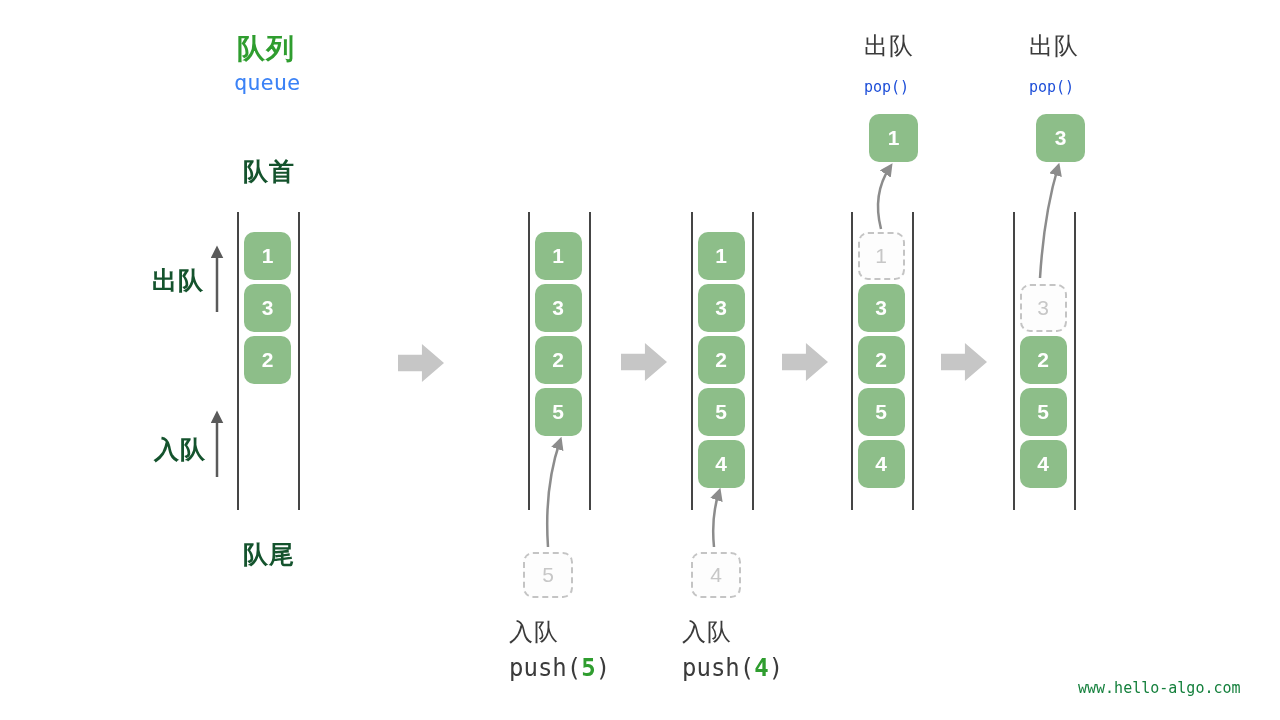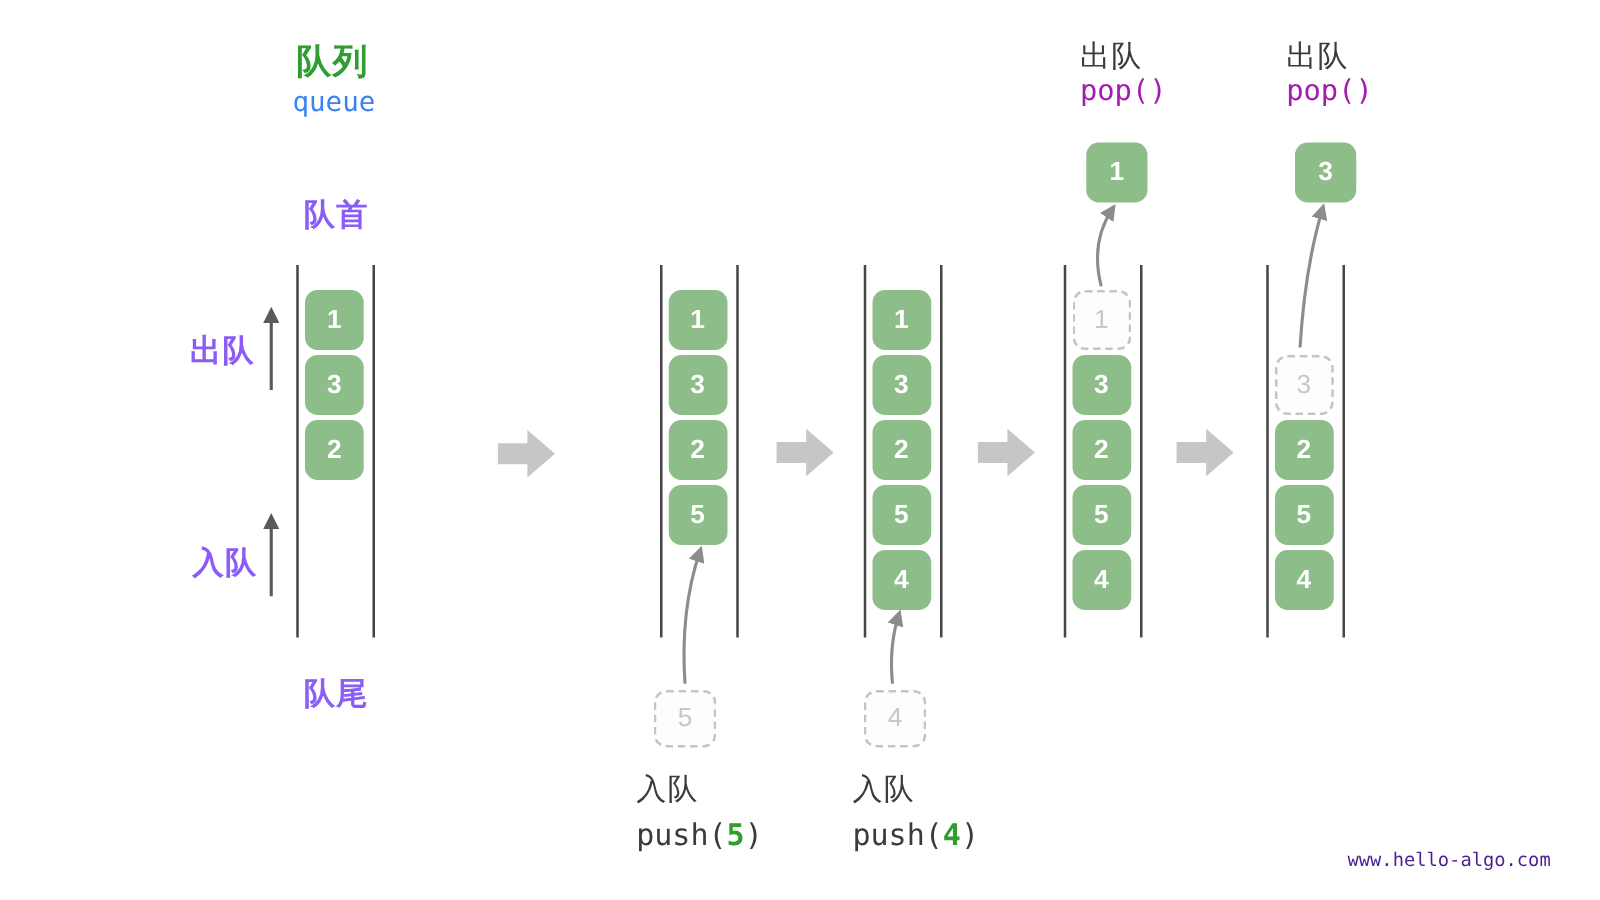--- a/index.html
+++ b/index.html
@@ -20,48 +20,48 @@
     letter-spacing: 1px;
   }
   .title-en {
     font-family: "DejaVu Sans Mono", monospace;
     font-size: 22px;
     color: #3b82f6;
   }
   .legend-label {
     font-size: 25px;
     font-weight: 700;
-    color: #8b5cf6;
+    color: #14532d;
     letter-spacing: 1px;
   }
   .op-zh {
     font-size: 24px;
     color: #3b3b3b;
     letter-spacing: 1px;
     line-height: 26px;
   }
   .op-code {
     font-family: "DejaVu Sans Mono", monospace;
-    font-size: 23px;
-    color: #a21caf;
-    margin-top: 1px;
+    font-size: 15px;
+    color: #1d4ed8;
+    margin-top: 19px;
     white-space: pre;
   }
   .push-code {
     font-family: "DejaVu Sans Mono", monospace;
     font-size: 24px;
     color: #3b3b3b;
     margin-top: 9px;
     white-space: pre;
   }
   .green-arg { color: #2f9d2f; font-weight: 700; }
   .watermark {
     font-family: "DejaVu Sans Mono", monospace;
     font-size: 15px;
-    color: #4c1d95;
+    color: #15803d;
   }
   .vline {
     position: absolute;
     width: 2px;
     background: #454545;
   }
   .qbox {
     position: absolute;
     background: #8dbe89;
     border-radius: 10px;

